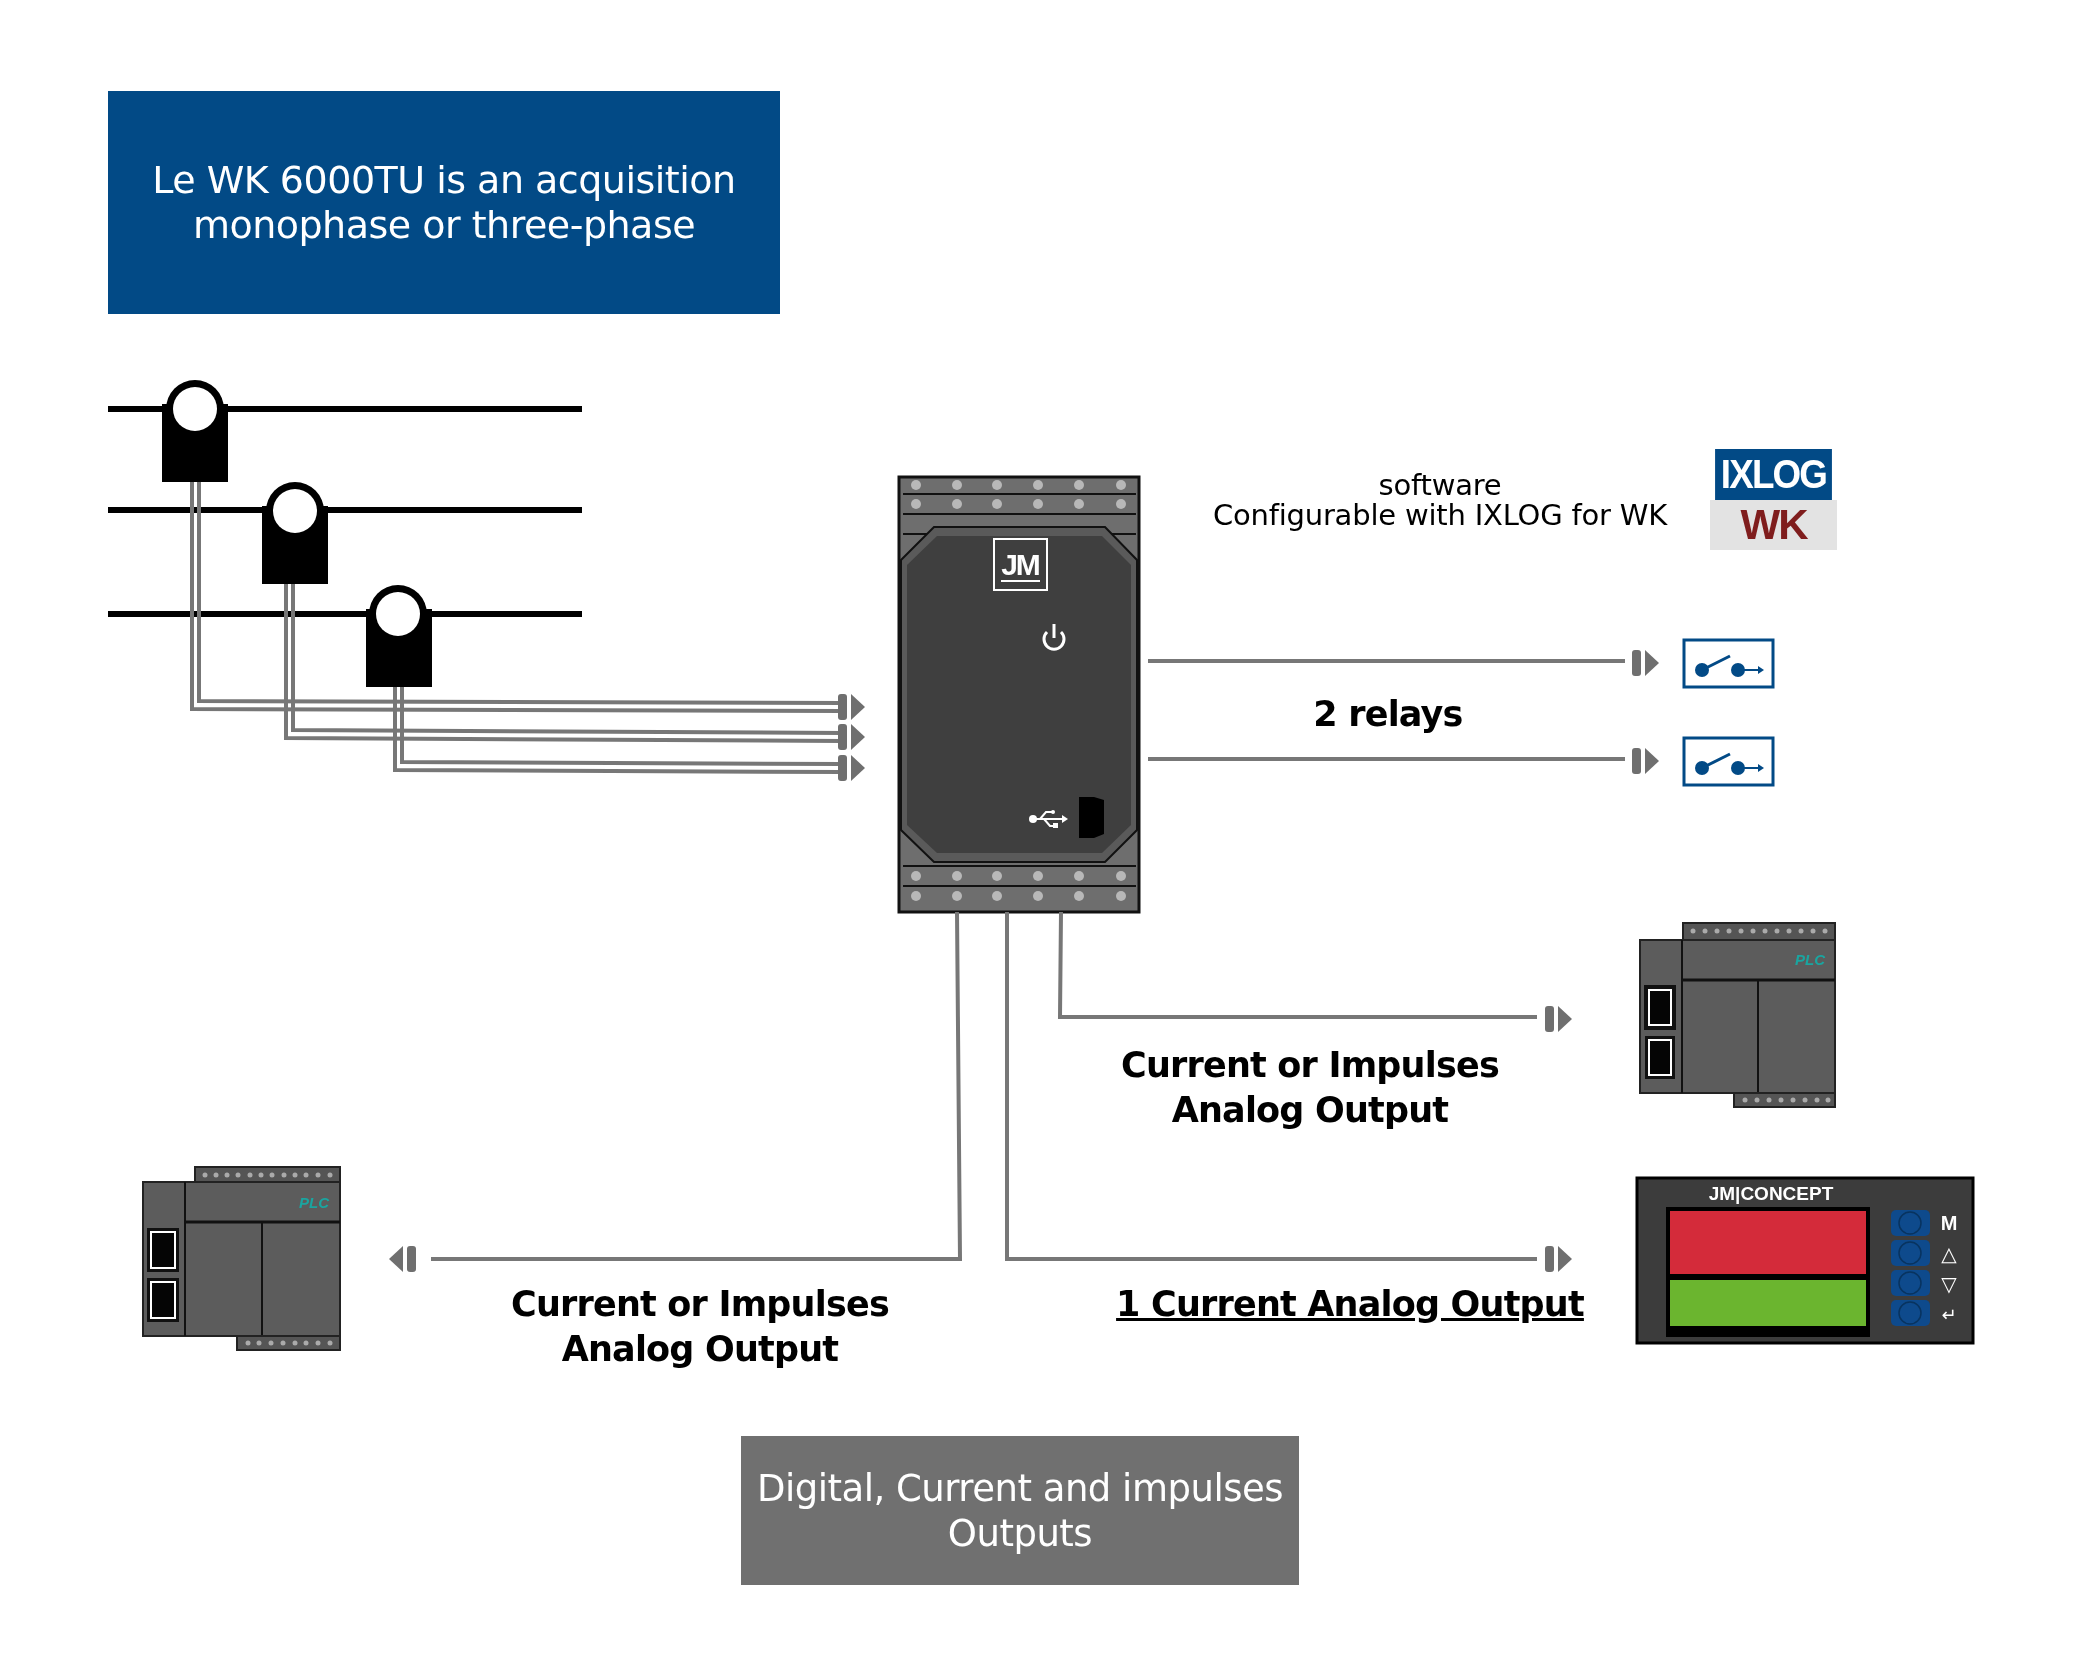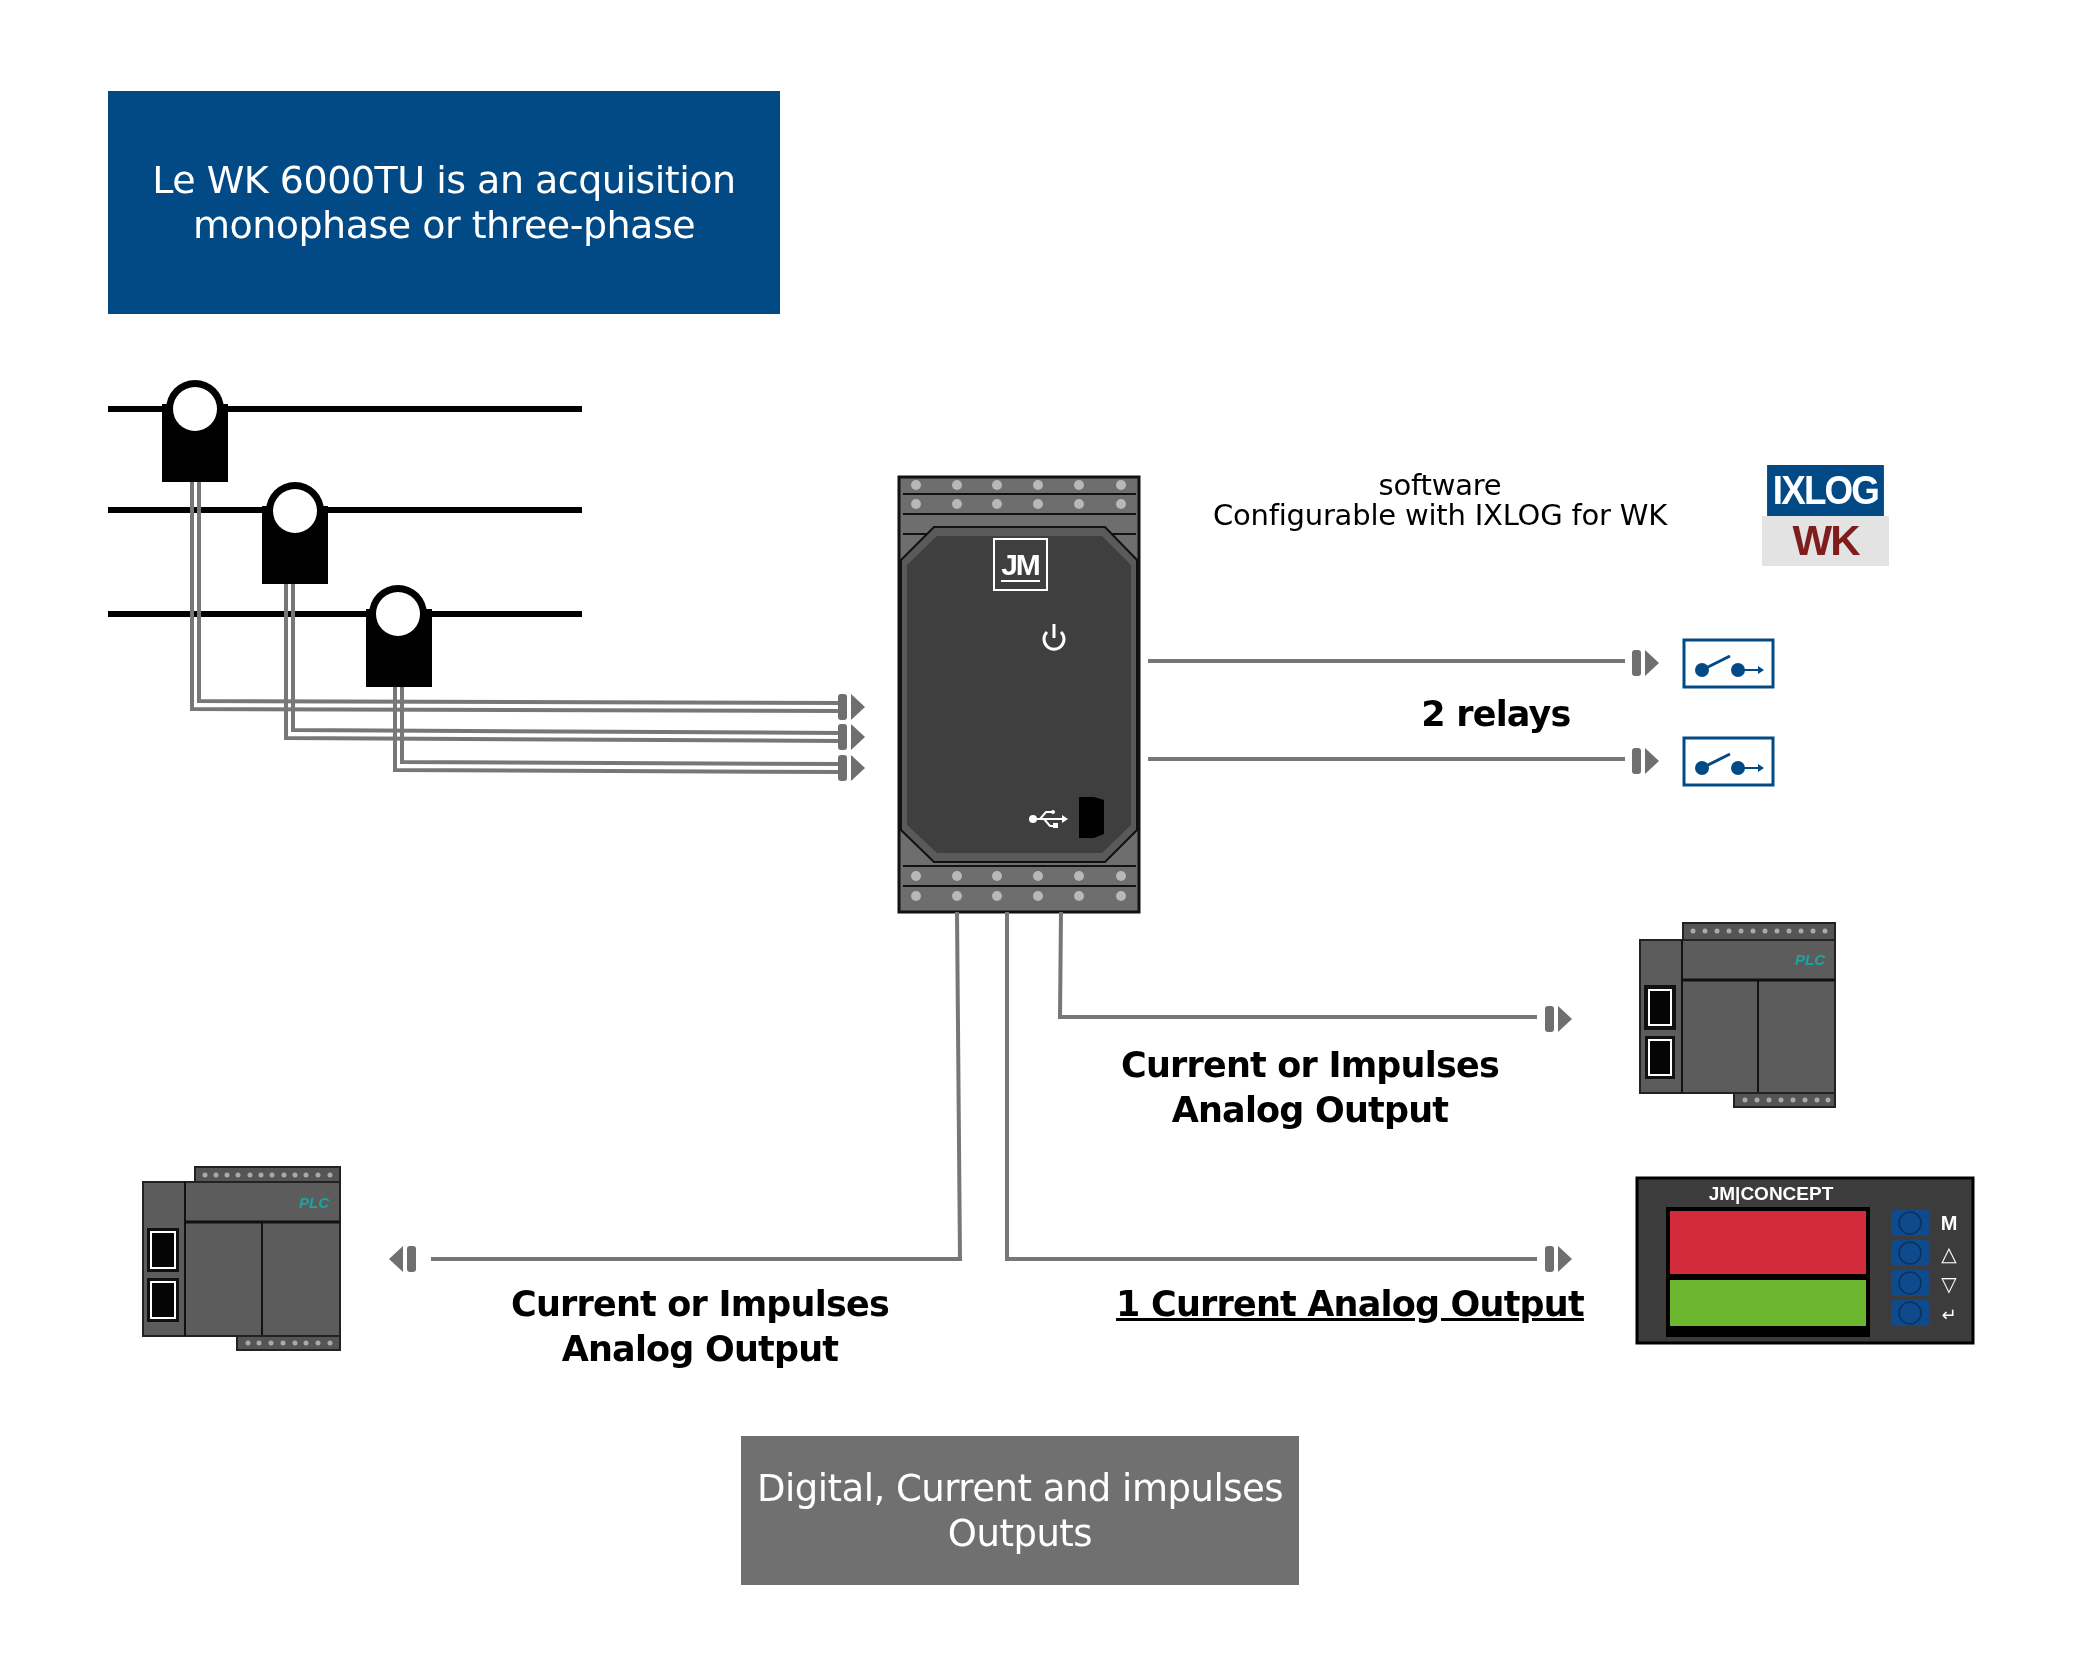--- a/index.html
+++ b/index.html
@@ -4,25 +4,25 @@
 <style>
   html, body { margin:0; padding:0; background:#ffffff; }
   body { width:2083px; height:1667px; position:relative; overflow:hidden; font-family:"Liberation Sans", "DejaVu Sans", sans-serif; }
   svg#diagram { position:absolute; left:0; top:0; }
   .box-text { position:absolute; display:flex; align-items:center; justify-content:center; text-align:center; }
   #intro-box { left:108px; top:91px; width:672px; height:223px; background:#024a86; color:#fff; font-size:38px; line-height:45px; font-family:"DejaVu Sans", sans-serif; letter-spacing:-0.5px; }
   #outputs-box { left:741px; top:1436px; width:558px; height:149px; background:#707070; color:#fff; font-size:37px; line-height:45px; font-family:"DejaVu Sans", sans-serif; letter-spacing:-0.5px; }
   .label { position:absolute; text-align:center; color:#000; font-family:"DejaVu Sans", sans-serif; }
   .bold { font-weight:bold; font-size:35px; line-height:45px; letter-spacing:-0.8px; }
   #config-text { left:1180px; top:470px; width:520px; font-size:29px; line-height:30px; letter-spacing:-0.2px; }
-  #relays-label { left:1396px; top:692px; width:200px; }
+  #relays-label { left:1288px; top:692px; width:200px; }
   #right-output-label { left:1080px; top:1043px; width:460px; }
   #left-output-label { left:470px; top:1282px; width:460px; }
   #current-output-label { left:1090px; top:1282px; width:520px;text-decoration:underline; }
-  .logo { position:absolute; left:1762px; top:449px; width:127px;margin-top:16px; }
+  .logo { position:absolute; left:1710px; top:449px; width:127px; }
   .logo-top { background:#024a86; color:#fff; height:51px; display:flex; align-items:center; justify-content:center; font-weight:bold; font-size:40px; font-family:"Liberation Sans", sans-serif; letter-spacing:-2px; transform:scaleX(0.92); }
   .logo-bottom { background:#e3e3e3; color:#7f1d1d; height:50px; display:flex; align-items:center; justify-content:center; font-weight:bold; font-size:42px; font-family:"Liberation Sans", sans-serif; letter-spacing:-2px; }
   .plc-text { font-family:"Liberation Sans", sans-serif; font-style:italic; font-weight:bold; fill:#1aa5a0; }
   .meter-brand { font-family:"Liberation Sans", sans-serif; font-weight:bold; fill:#fff; }
 </style>
 </head>
 <body>
 
 <div id="intro-box" class="box-text">
   <div>

